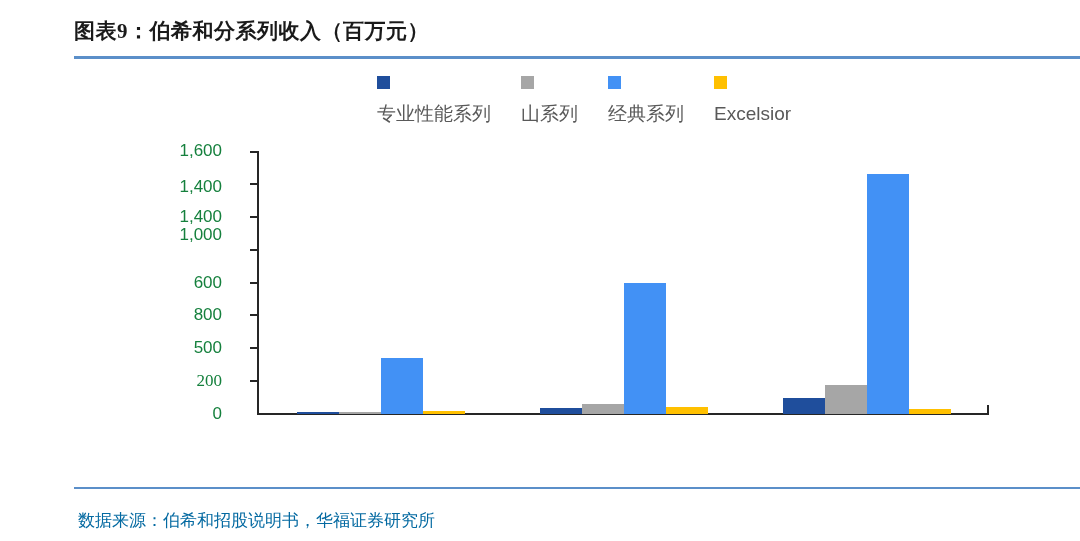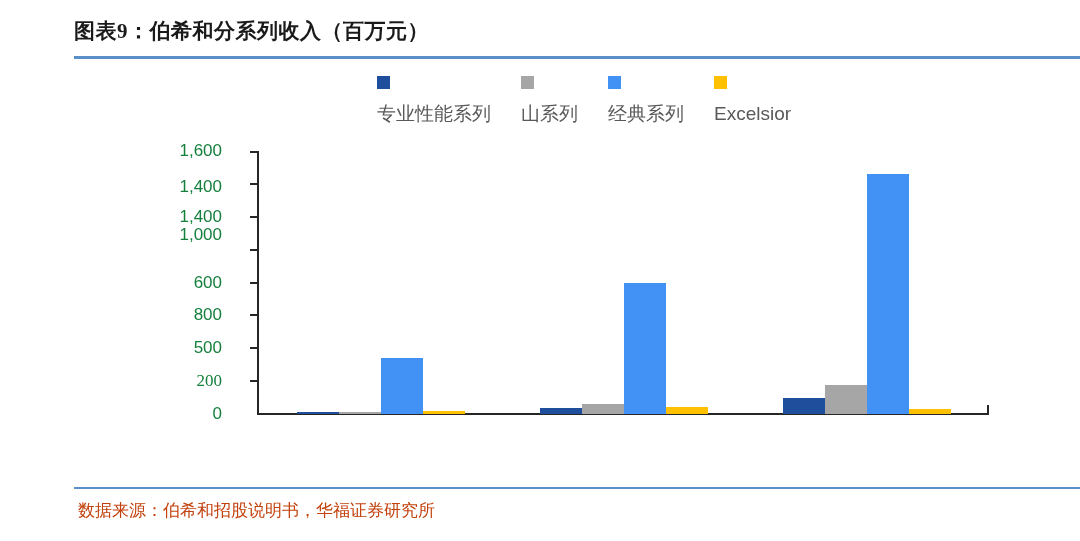--- a/index.html
+++ b/index.html
@@ -142,24 +142,24 @@
     position:absolute;
     left:30px;top:487px;width:1020px;height:44px;
   }
   .footer-rule{
     position:absolute;
     left:0;top:0;width:1020px;height:2px;
     background:#5b8fc9;
   }
   .footer-text{
     position:absolute;
-    left:4px;top:12px;
+    left:4px;top:22px;
     font-family:"Liberation Serif","DejaVu Serif",serif;
     font-size:17px;
-    color:#c2410c;
+    color:#0369a1;
     white-space:nowrap;
   }
 </style>
 </head>
 <body>
 
 <div class="page">
 
   <div class="header">
     <div class="header-title">图表9：伯希和分系列收入（百万元）</div>

